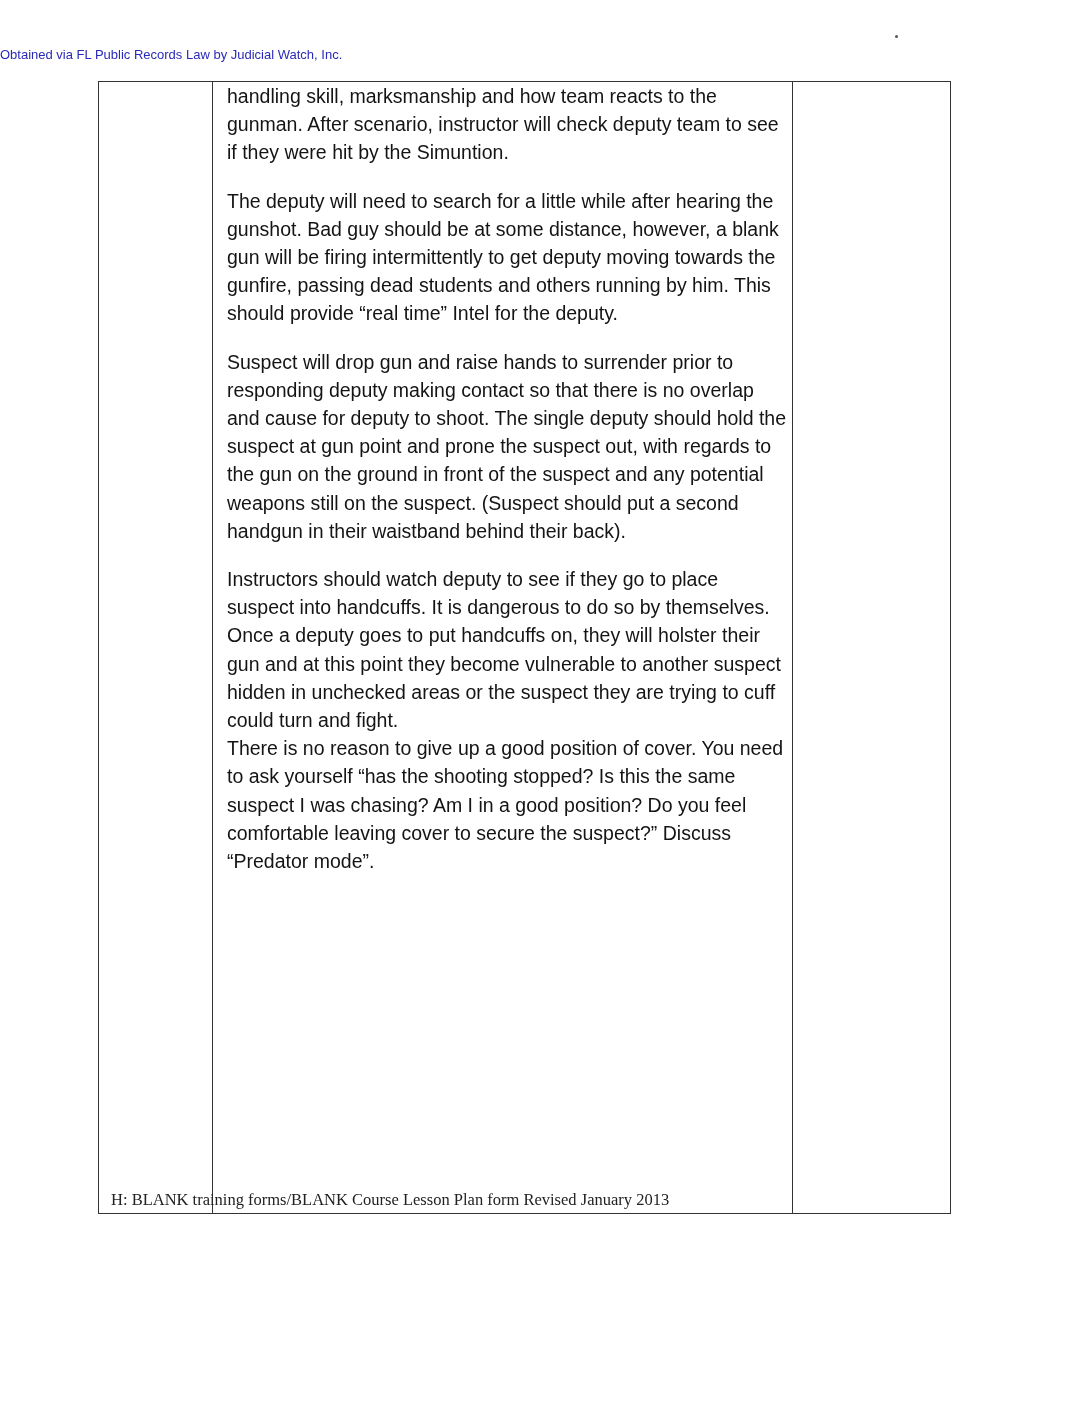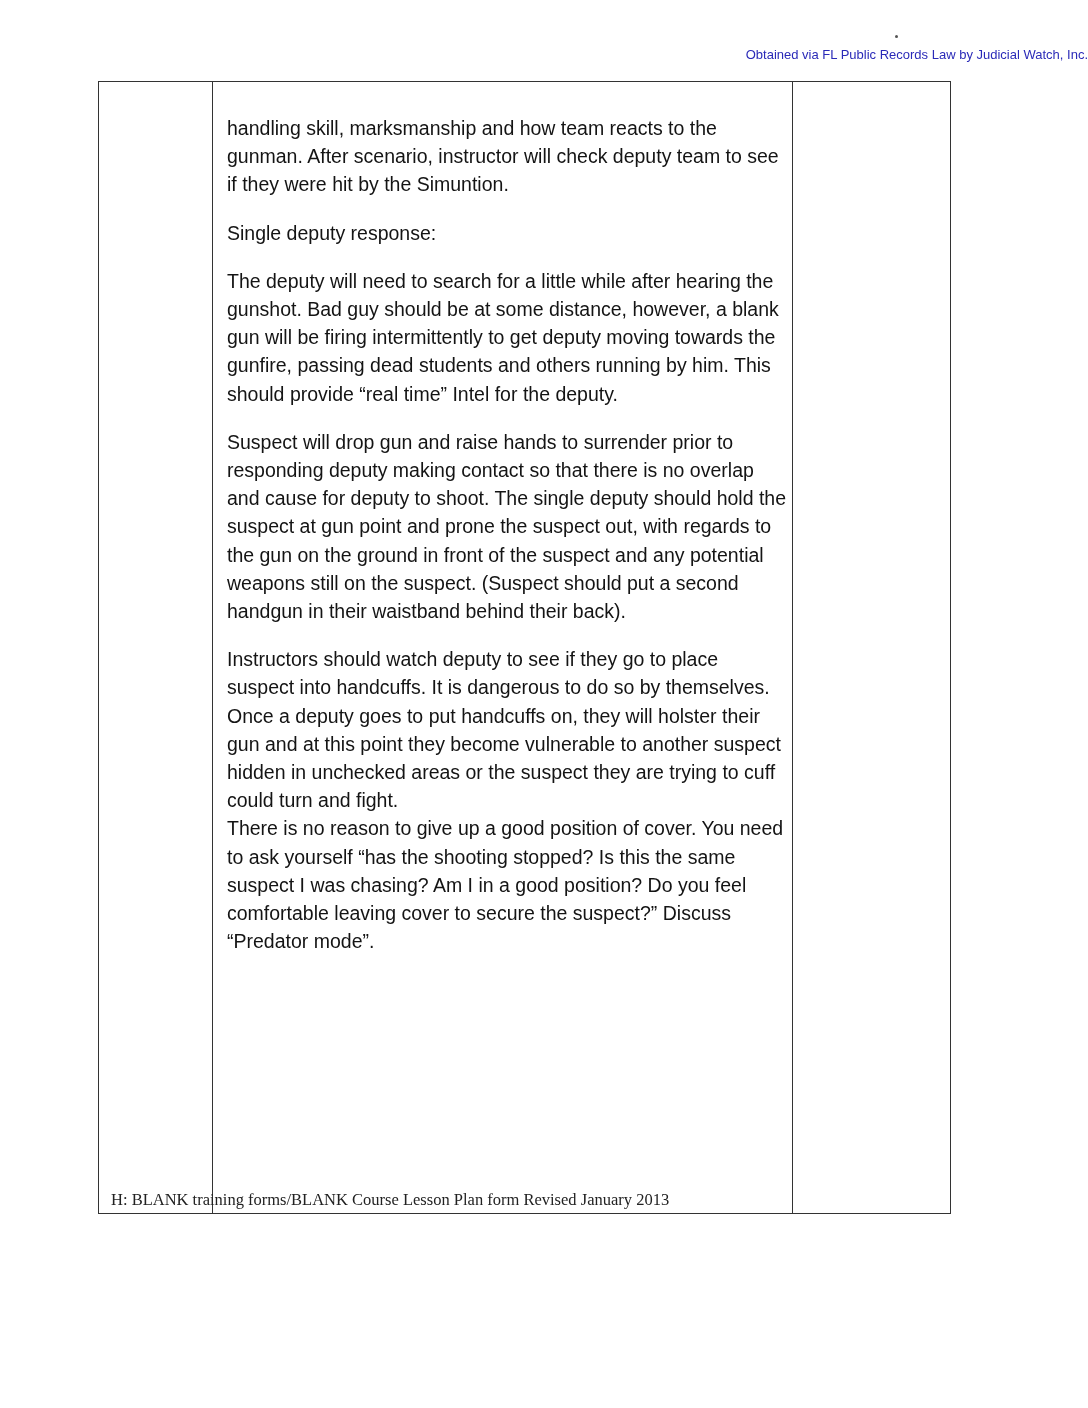--- a/index.html
+++ b/index.html
@@ -1,31 +1,31 @@
 <!DOCTYPE html>
 <html><head>
 <meta charset="utf-8">
 <style>
   html, body { margin: 0; padding: 0; background: #ffffff; }
   body { width: 1088px; height: 1408px; position: relative; overflow: hidden; }
   .header-note {
-    position: absolute; top: 47px; left: 0; width: 1088px; text-align: right;
+    position: absolute; top: 47px; left: 0; width: 1088px; text-align: left;
     font-family: "Liberation Sans", sans-serif; font-size: 13px; color: #2a2ab8;
   }
   .speck { position: absolute; width: 3px; height: 3px; background: #555; border-radius: 50%; }
   .lesson-table {
     position: absolute; left: 98px; top: 81px; width: 853px; height: 1133px;
     border: 1.5px solid #333; box-sizing: border-box;
   }
   .col-divider { position: absolute; top: 0; bottom: 0; width: 0; border-left: 1.5px solid #333; }
   .col-left { left: 113px; }
   .col-right { left: 693px; }
   .cell-content {
     position: absolute; left: 128px; top: 0; width: 560px;
-    font-family: "Liberation Sans", sans-serif; font-size: 19.5px; line-height: 28.2px; color: #141414; margin-top: 32px;
+    font-family: "Liberation Sans", sans-serif; font-size: 19.5px; line-height: 28.2px; color: #141414;
   }
   .cell-content p { margin: 0; }
   .p1 { margin-top: 0 !important; }
   .heading1 { margin-top: 51px !important; }
   .mt-para { margin-top: 20px !important; }
   .footer-note {
     position: absolute; left: 111px; top: 1190px;
     font-family: "Liberation Serif", serif; font-size: 16.5px; color: #222;
   }
 </style>
@@ -34,21 +34,20 @@
 
 <div class="header-note">Obtained via FL Public Records Law by Judicial Watch, Inc.</div>
 <div class="speck" style="left:895px; top:35px;"></div>
 
 <div class="lesson-table">
   <div class="col-divider col-left"></div>
   <div class="col-divider col-right"></div>
 
   <div class="cell-content">
     <p class="p1">handling skill, marksmanship and how team reacts to the gunman.  After scenario, instructor will check deputy team to see if they were hit by the Simuntion.</p>
-    <p class="mt-para">Single deputy response:</p>
     <p class="mt-para">The deputy will need to search for a little while after hearing the gunshot.  Bad guy should be at some distance, however, a blank gun will be firing intermittently to get deputy moving towards the gunfire, passing dead students and others running by him.  This should provide “real time” Intel for the deputy.</p>
     <p class="mt-para">Suspect will drop gun and raise hands to surrender prior to responding deputy making contact so that there is no overlap and cause for deputy to shoot.  The single deputy should hold the suspect at gun point and prone the suspect out, with regards to the gun on the ground in front of the suspect and any potential weapons still on the suspect.  (Suspect should put a second handgun in their waistband behind their back).</p>
     <p class="mt-para">Instructors should watch deputy to see if they go to place suspect into handcuffs.  It is dangerous to do so by themselves. Once a deputy goes to put handcuffs on, they will holster their gun and at this point they become vulnerable to another suspect hidden in unchecked areas or the suspect they are trying to cuff could turn and fight.</p>
     <p class="p1">There is no reason to give up a good position of cover. You need to ask yourself “has the shooting stopped? Is this the same suspect I was chasing? Am I in a good position? Do you feel comfortable leaving cover to secure the suspect?”  Discuss “Predator mode”.</p>
   </div>
 </div>
 
 <div class="footer-note">H: BLANK training forms/BLANK Course Lesson Plan form Revised January 2013</div>
 
 </body></html>

